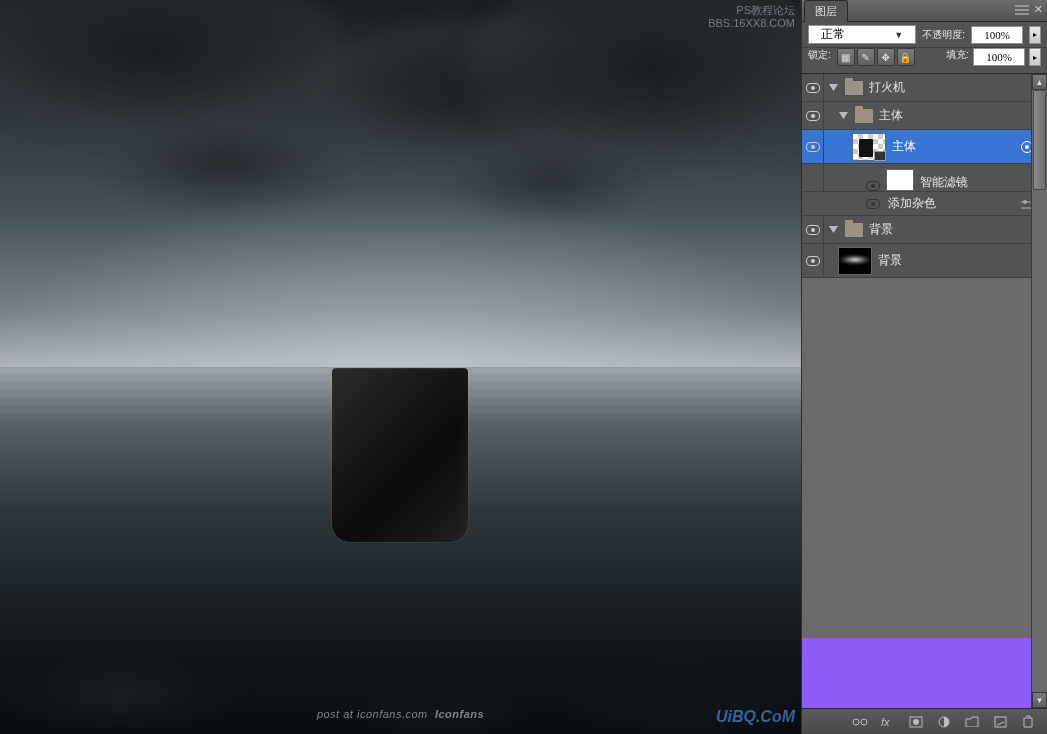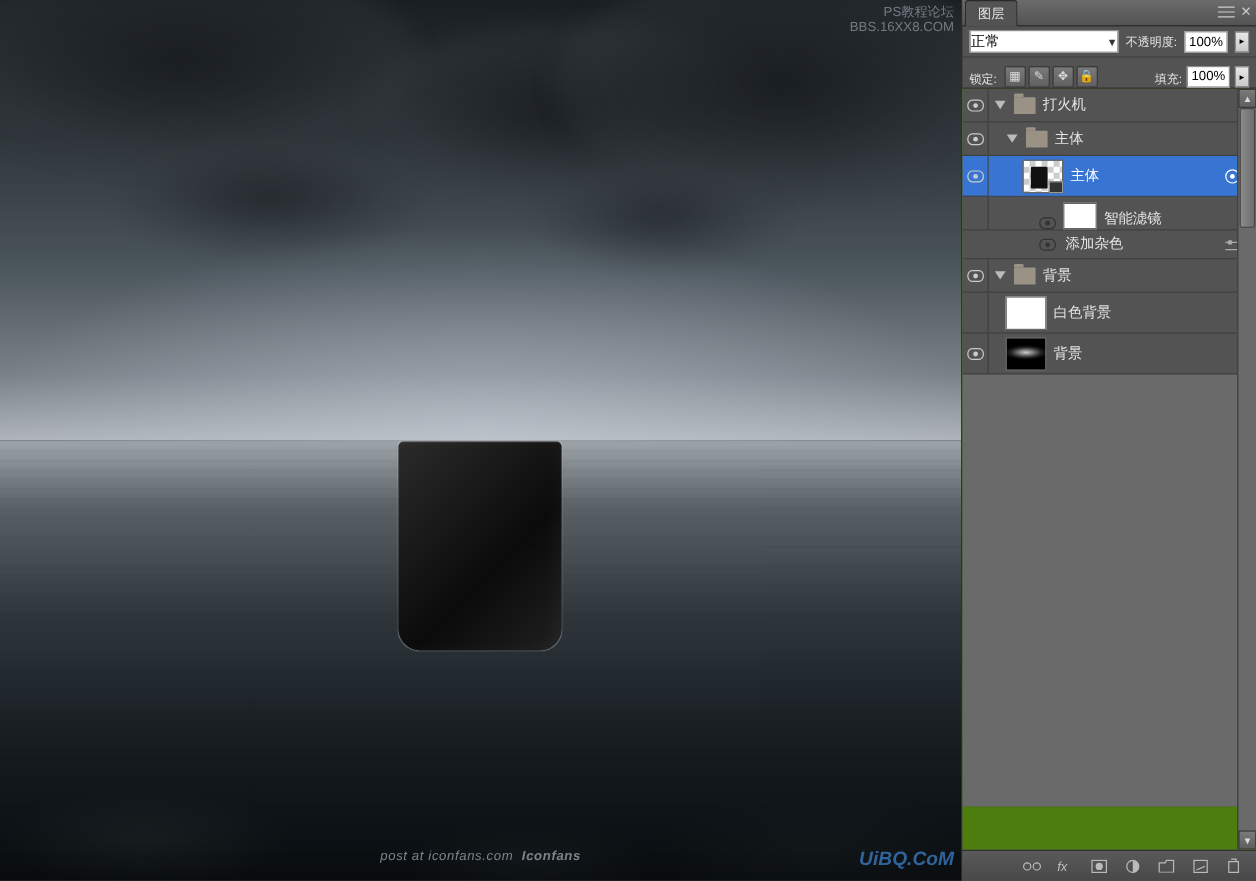--- a/index.html
+++ b/index.html
@@ -18,29 +18,29 @@
 .credit .brand { font-style:italic; font-weight:bold;margin-top:36px; }
 .wm1 { position:absolute; top:4px; right:6px; color:#818890; font-size:11px; text-align:right; line-height:1.2; opacity:.85; }
 .wm2 { position:absolute; bottom:8px; right:6px; color:#3d7fc6; font-size:16px; font-weight:bold; font-style:italic; opacity:.75; }
 .panel { width: 246px; background:#535353; display:flex; flex-direction:column; border-left:1px solid #2e2e2e; }
 .panel-tabs { display:flex; height:22px; background: linear-gradient(#6b6b6b,#535353); border-bottom:1px solid #2a2a2a; align-items:center; padding-left:2px; position:relative; }
 .tab { padding: 3px 10px; background:#535353; border:1px solid #2a2a2a; border-bottom:none; border-radius:3px 3px 0 0; font-size:11px; color:#e4e4e4; cursor:pointer; }
 .panel-close { position:absolute; right:4px; top:3px; color:#ccc; font-size:11px; cursor:pointer; }
 .panel-menu { position:absolute; right:18px; top:5px; color:#ccc; cursor:pointer; }
 .panel-menu svg { display:block; }
 .opt-row { display:flex; align-items:center; height:26px; padding:0 6px; gap:6px; border-bottom:1px solid #404040; }
-.blend { flex:1; height:19px; background:#fff; border:1px solid #8e8e8e; color:#000; font-size:12px; padding:0 0; display:flex; align-items:center; justify-content:space-between; cursor:pointer; }
+.blend { flex:1; height:19px; background:#fff; border:1px solid #8e8e8e; color:#000; font-size:12px; padding:0 12px; display:flex; align-items:center; justify-content:space-between; cursor:pointer; }
 .blend .arr { font-size:9px; color:#333; }
 .label { color:#e4e4e4; font-size:10px; }
-.pct-box { width:36px; height:18px; background:#fff; border:1px solid #8e8e8e; color:#000; font-size:11px; display:flex; align-items:center; justify-content:center; cursor:text; }
+.pct-box { width:52px; height:18px; background:#fff; border:1px solid #8e8e8e; color:#000; font-size:11px; display:flex; align-items:center; justify-content:center; cursor:text;font-family:Liberation Serif, serif; }
 .pct-arr { width:12px; height:18px; background:linear-gradient(#e8e8e8,#c8c8c8); border:1px solid #8e8e8e; display:flex; align-items:center; justify-content:center; font-size:8px; cursor:pointer; }
-.lock-row { display:flex; align-items:flex-end; height:26px; padding:0 6px; gap:4px; border-bottom:1px solid #2a2a2a; }
+.lock-row { display:flex; align-items:flex-start; height:26px; padding:0 6px; gap:4px; border-bottom:1px solid #2a2a2a; }
 .lock-icons { display:flex; gap:2px; margin-left:2px; }
 .lock-ic { width:18px; height:18px; background:linear-gradient(#7a7a7a,#606060); border:1px solid #3a3a3a; border-radius:2px; display:flex; align-items:center; justify-content:center; color:#ddd; font-size:10px; cursor:pointer; }
-.layers { flex:1; overflow-y:auto; background:#4d7c0f; position:relative; }
+.layers { flex:1; overflow-y:auto; background:#8b5cf6; position:relative; }
 .layers-inner { background:#535353; }
 .row { display:flex; align-items:center; height:28px; border-bottom:1px solid #404040; position:relative; }
 .row.tall { height:34px; }
 .vis { width:22px; height:100%; display:flex; align-items:center; justify-content:center; border-right:1px solid #404040; cursor:pointer; }
 .eye { width:14px; height:10px; border:1px solid #ccc; border-radius:60%/100%; position:relative; }
 .eye::after { content:''; position:absolute; left:50%; top:50%; width:4px; height:4px; background:#ccc; border-radius:50%; transform:translate(-50%,-50%); }
 .content { flex:1; display:flex; align-items:center; height:100%; padding-left:4px; gap:6px; }
 .disc { width:11px; height:11px; cursor:pointer; }
 .disc svg { display:block; }
 .folder { width:18px; height:14px; background:#9a9284; border-radius:1px 1px 0 0; position:relative; }
@@ -217,27 +217,20 @@
             <div class="disc">
                 <svg width="11" height="11">
                   <polygon points="1,2 10,2 5.5,9" fill="#bbb"></polygon>
                 </svg>
               </div>
             <div class="folder"></div>
             <span class="lname">背景</span>
           </div>
         </div>
 
-        <div class="row tall">
-          <div class="vis"></div>
-          <div class="content indent1">
-            <div class="thumb"></div>
-            <span class="lname">白色背景</span>
-          </div>
-        </div>
 
         <div class="row tall">
           <div class="vis">
               <div class="eye"></div>
             </div>
           <div class="content indent1">
             <div class="thumb bg-img"></div>
             <span class="lname">背景</span>
           </div>
         </div>

